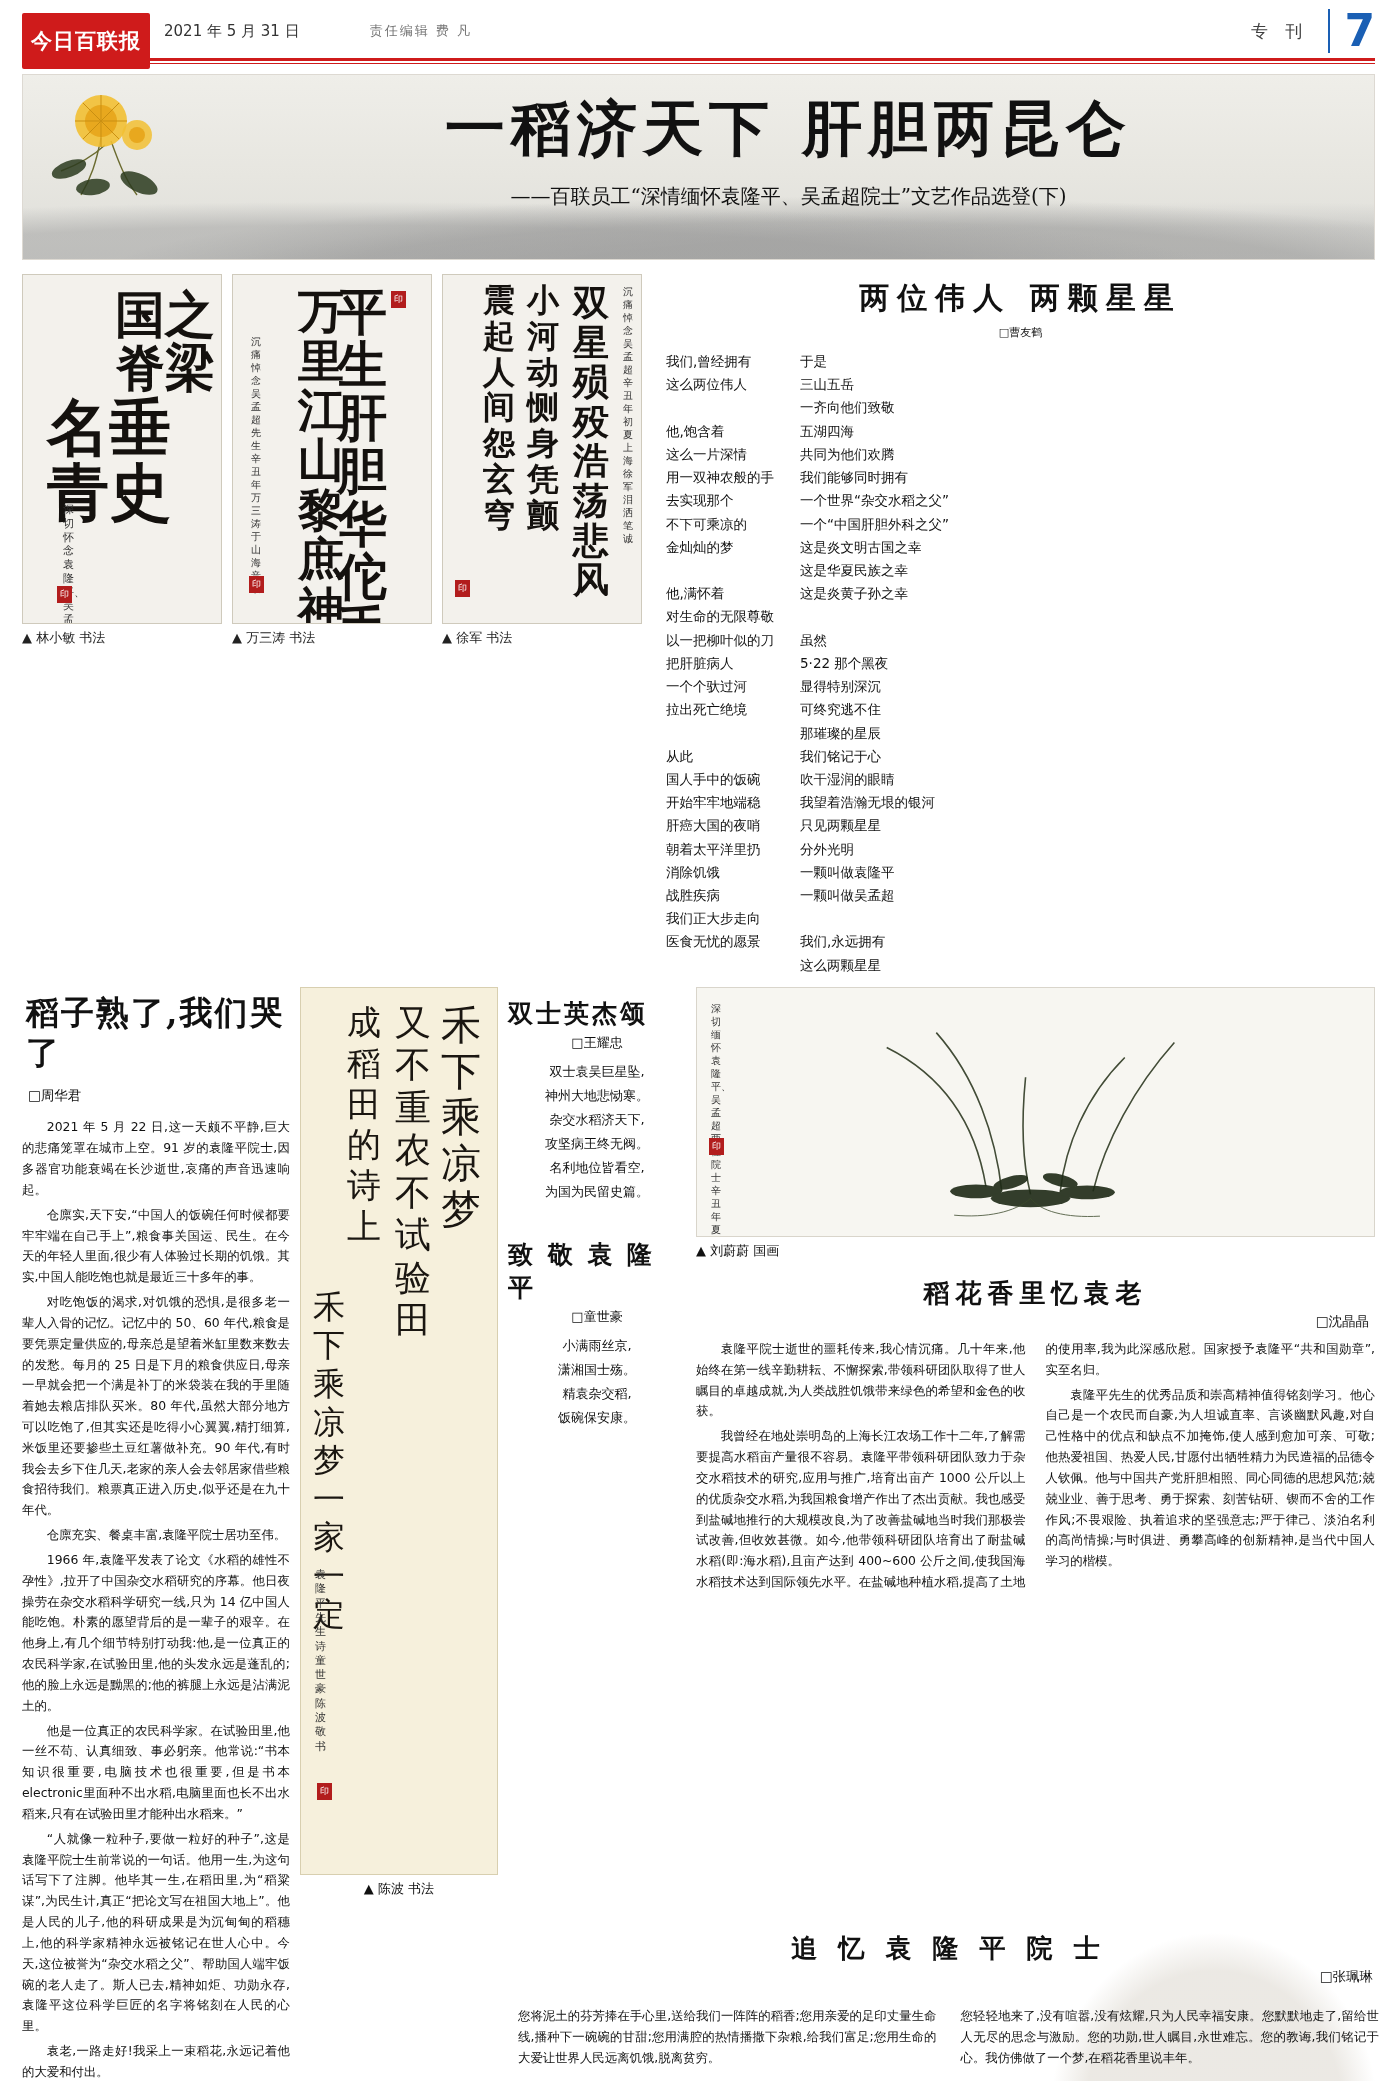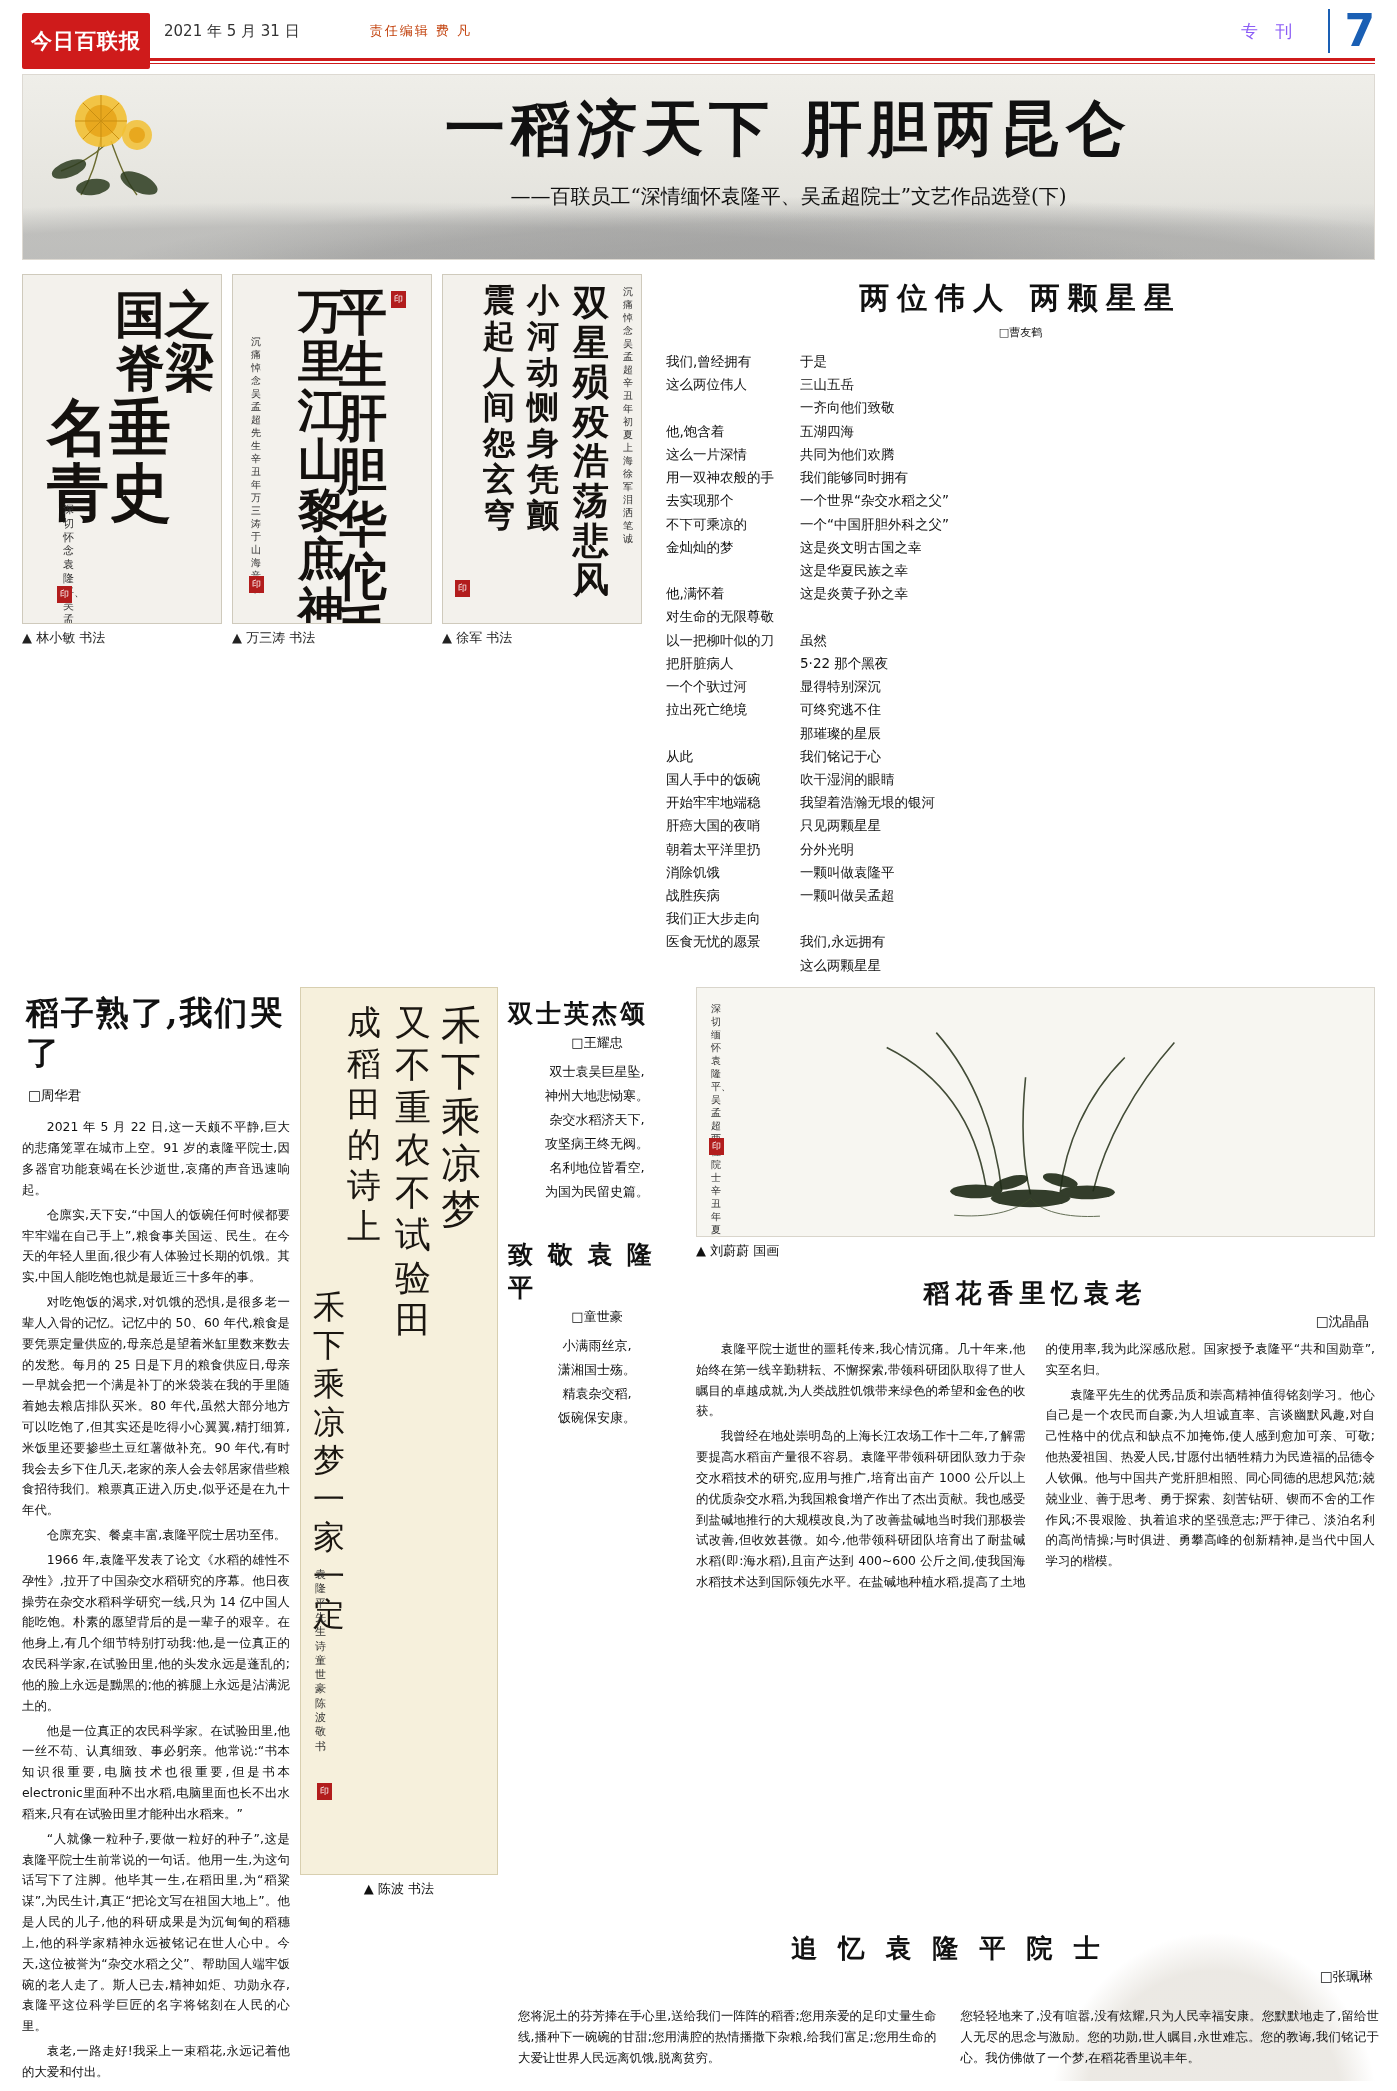--- a/index.html
+++ b/index.html
@@ -15,23 +15,23 @@
   .page { position:relative; width:1397px; height:2091px; padding:0 18px; }
 
   
   .masthead { display:flex; align-items:center; height:56px; padding:6px 4px 0 4px; }
   .logo {
     background:#cf1b1b; color:#fff; font-weight:bold; font-size:21px;
     padding:14px 9px; letter-spacing:1px; border-radius:2px;
     font-family:"DejaVu Sans", sans-serif; white-space:nowrap;margin-top:20px;
   }
   .mast-date { font-size:15px; color:#333; margin-left:14px; white-space:nowrap; }
-  .mast-editor { font-size:13px; color:#c2410c; margin-left:70px; white-space:nowrap; letter-spacing:2px;}
+  .mast-editor { font-size:13px; color:#737373; margin-left:70px; white-space:nowrap; letter-spacing:2px;}
   .mast-spacer { flex:1; }
-  .mast-section { font-size:17px; letter-spacing:6px; color:#8b5cf6; margin-right:30px; }
+  .mast-section { font-size:17px; letter-spacing:6px; color:#404040; margin-right:20px; }
   .mast-pageno {
     color:#1a5fb4; font-size:44px; font-weight:bold; line-height:1;
     border-left:2px solid #1a5fb4; padding-left:14px;
   }
   .mast-rule { height:3px; background:#cf1b1b; margin:2px 4px 0 4px; }
   .mast-rule2 { height:1px; background:#cf1b1b; margin:2px 4px 0 4px; }
 
   
   .banner {
     position:relative; margin:10px 4px 0 4px; height:186px;

